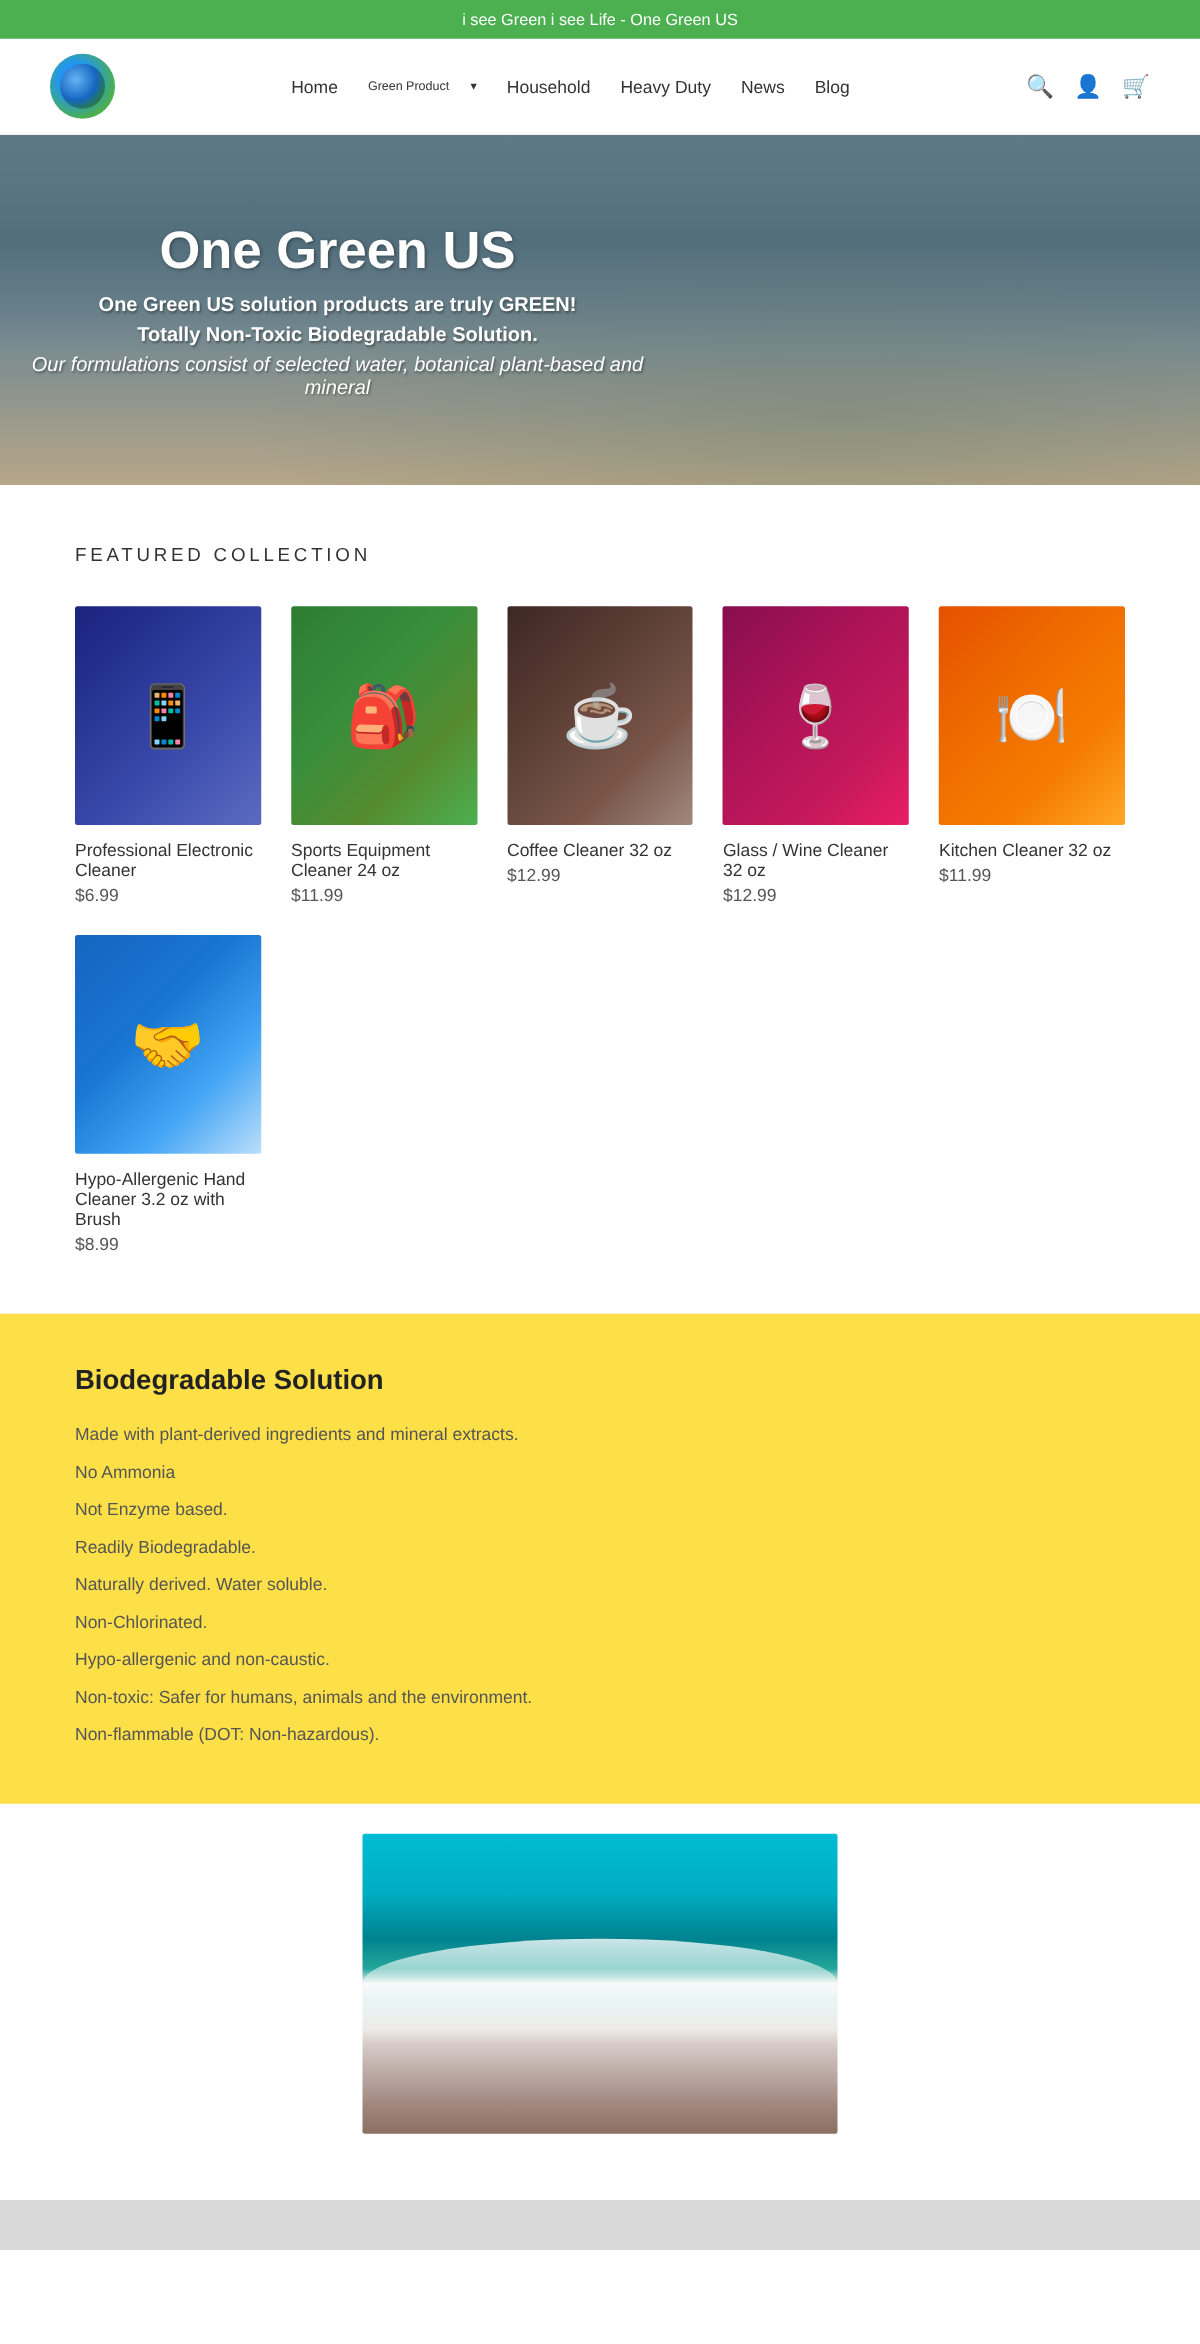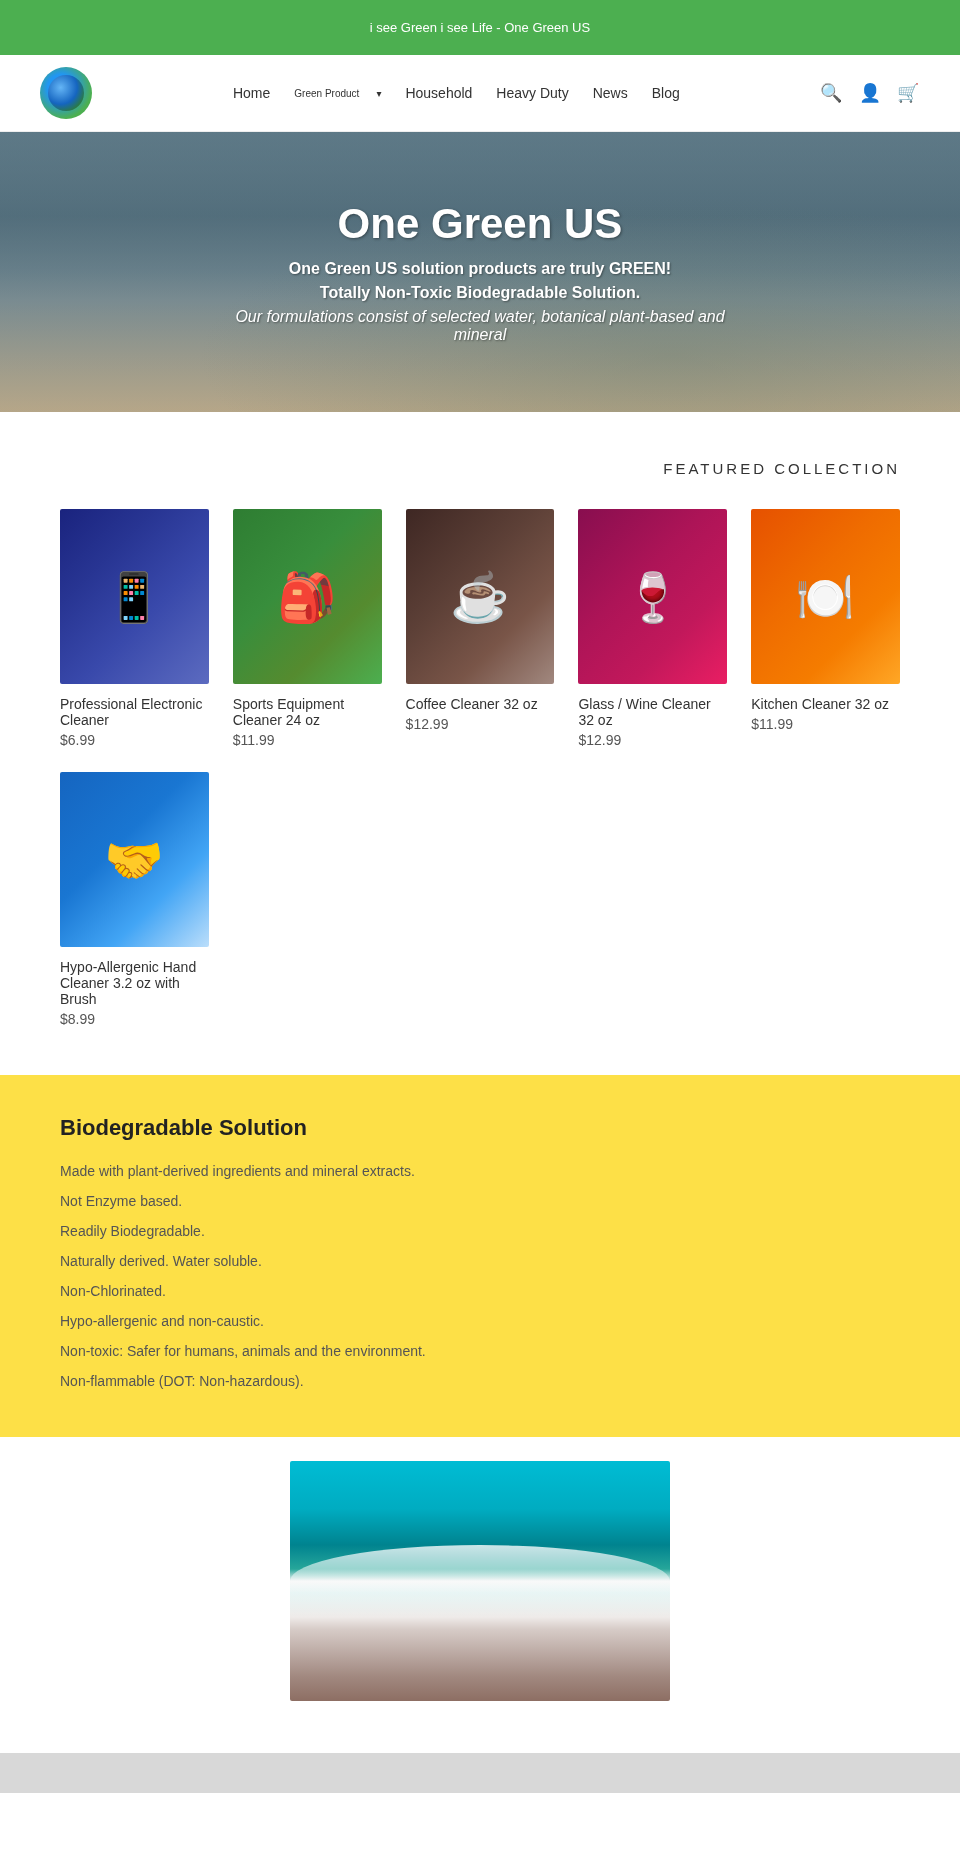--- a/index.html
+++ b/index.html
@@ -3,21 +3,21 @@
   <meta charset="utf-8">
   <style>
     * { box-sizing: border-box; margin: 0; padding: 0; }
     body { font-family: Arial, sans-serif; color: #333; background: #fff; }
 
     
     .top-banner {
       background: #4caf50;
       color: #fff;
       text-align: center;
-      padding: 20px 16px;
+      padding: 8px 16px;
       font-size: 13px;
     }
 
     
     .header {
       display: flex;
       align-items: center;
       justify-content: space-between;
       padding: 12px 40px;
       border-bottom: 1px solid #eee;
@@ -74,21 +74,21 @@
       color: #333;
     }
 
     
     .hero {
       position: relative;
       height: 280px;
       background: linear-gradient(to bottom, #6b8e9f 0%, #5a7a8a 30%, #8aa0a8 60%, #c4b89a 100%);
       display: flex;
       align-items: center;
-      justify-content: center;
+      justify-content: flex-start;
       text-align: center;
       overflow: hidden;
     }
     .hero::before {
       content: '';
       position: absolute;
       inset: 0;
       background: 
         radial-gradient(ellipse at 70% 80%, rgba(100,120,100,0.3) 0%, transparent 50%),
         linear-gradient(to bottom, rgba(80,100,110,0.5) 0%, rgba(60,80,90,0.3) 50%, rgba(160,140,110,0.4) 100%);
@@ -118,21 +118,21 @@
       max-width: 500px;
       margin: 0 auto;
       text-shadow: 1px 1px 2px rgba(0,0,0,0.4);
     }
 
     
     .featured-section {
       padding: 48px 60px;
     }
     .featured-title {
-      text-align: right;
+      text-align: left;
       font-size: 15px;
       letter-spacing: 3px;
       font-weight: normal;
       margin-bottom: 32px;
       color: #333;
     }
     .product-grid {
       display: grid;
       grid-template-columns: repeat(5, 1fr);
       gap: 24px;
@@ -360,20 +360,21 @@
       <div class="product-name">Hypo-Allergenic Hand Cleaner 3.2 oz with Brush</div>
       <div class="product-price">$8.99</div>
     </div>
     </div>
 </section>
 
 <section class="bio-section">
   <h2 class="bio-title">Biodegradable Solution</h2>
   <ul class="bio-list" id="bio-list">
   <li>Made with plant-derived ingredients and mineral extracts.</li>
+      <li>No Ammonia</li>
       <li>Not Enzyme based.</li>
       <li>Readily Biodegradable.</li>
       <li>Naturally derived. Water soluble.</li>
       <li>Non-Chlorinated.</li>
       <li>Hypo-allergenic and non-caustic.</li>
       <li>Non-toxic: Safer for humans, animals and the environment.</li>
       <li>Non-flammable (DOT: Non-hazardous).</li>
     </ul>
 </section>
 

